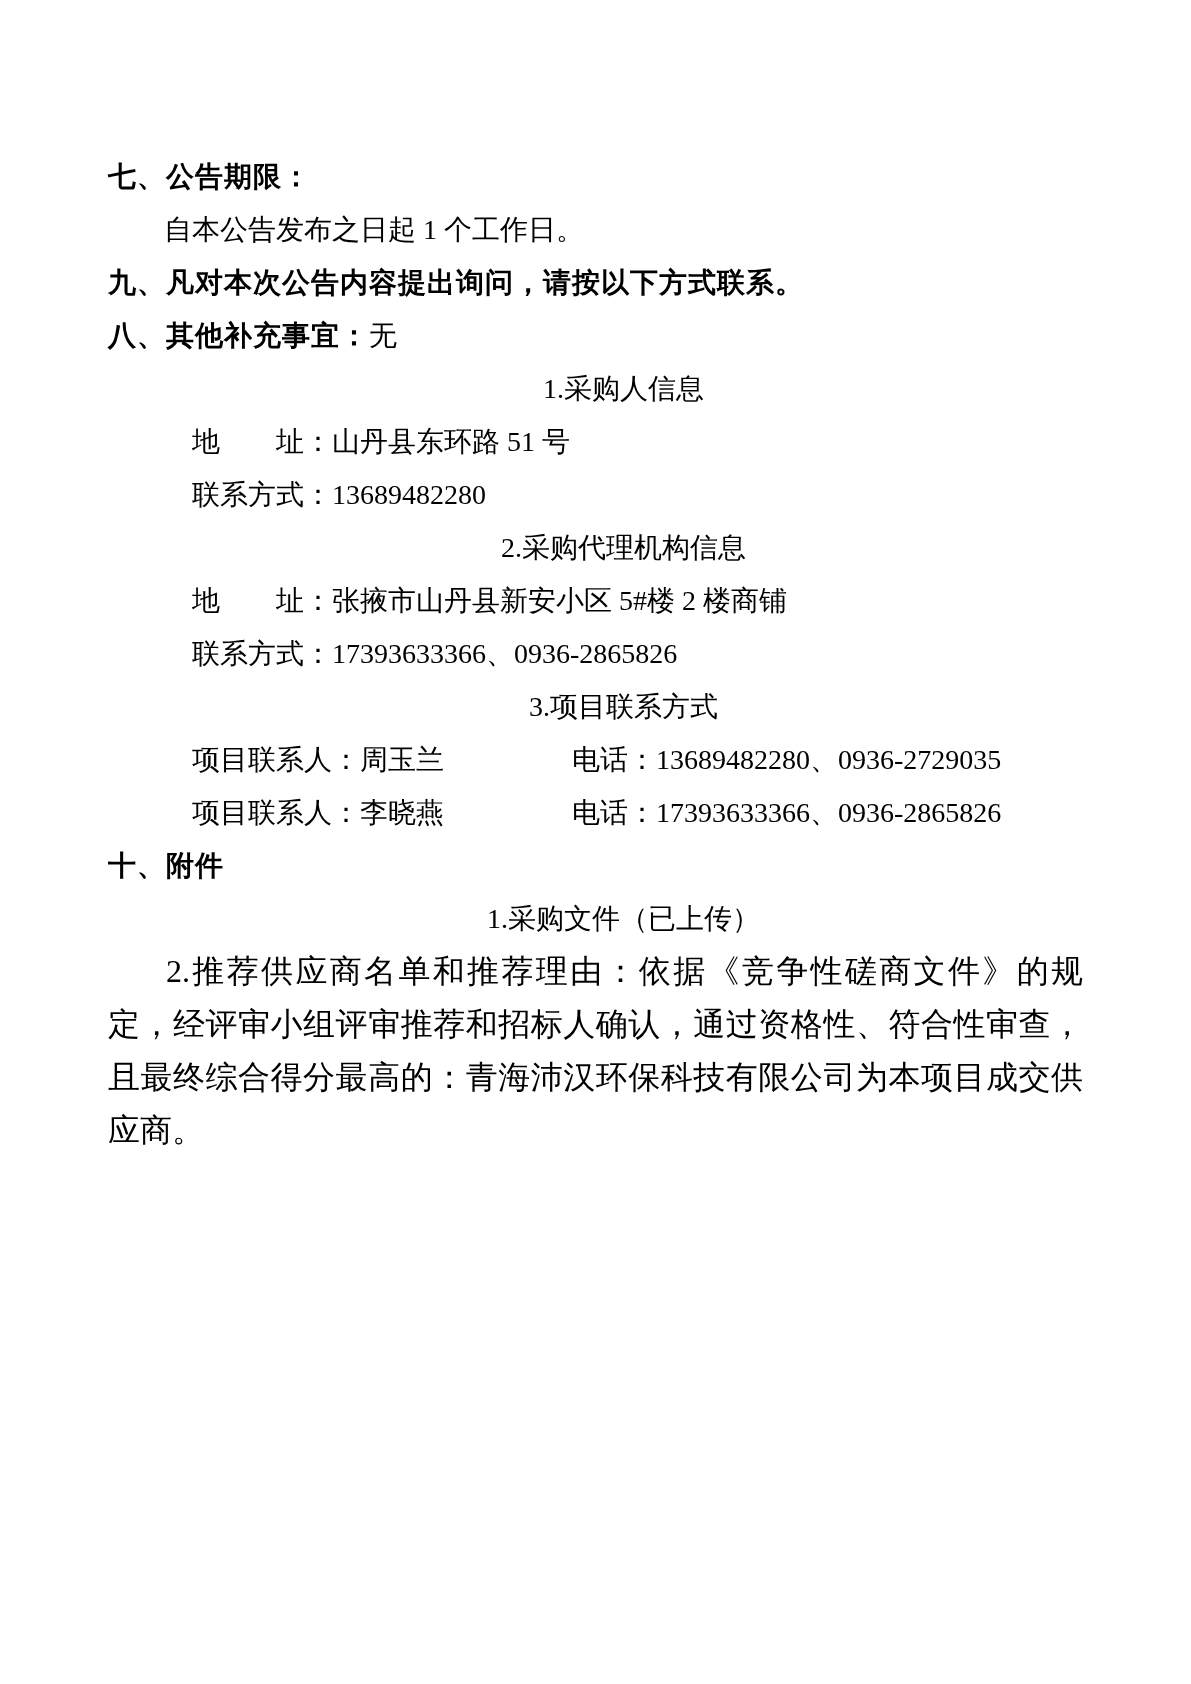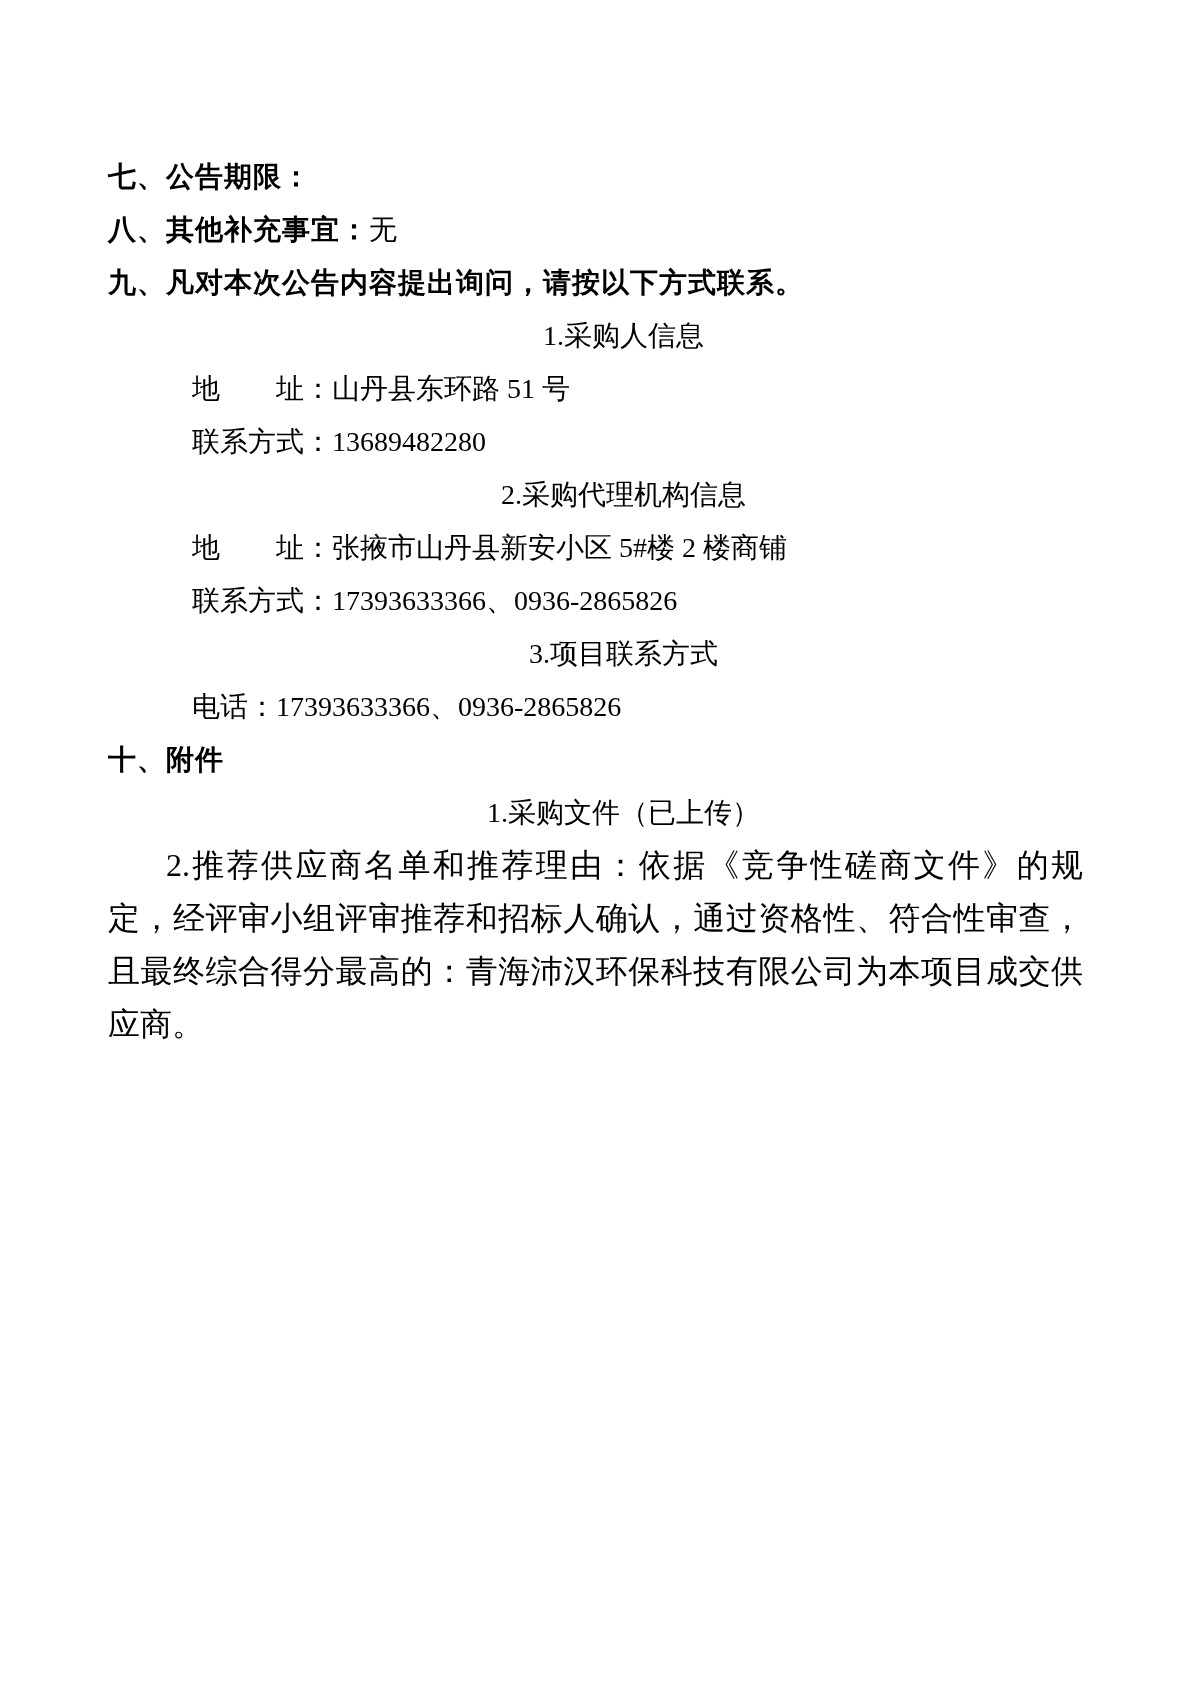--- a/index.html
+++ b/index.html
@@ -44,43 +44,49 @@
     white-space: normal;
   }
 </style>
 </head>
 <body>
 
 <div class="page">
 
   <div class="line heading">七、公告期限：</div>
 
+  <div class="line indent2">自本公告发布之日起 1 个工作日。</div>
+
+  <div class="line heading">九、凡对本次公告内容提出询问，请按以下方式联系。</div>
 
   <div class="line"><span class="heading">八、其他补充事宜：</span><span>无</span></div>
-
-  <div class="line heading">九、凡对本次公告内容提出询问，请按以下方式联系。</div>
 
   <div class="line sub">1.采购人信息</div>
 
 
   <div class="line lbl">地　　址：山丹县东环路 51 号</div>
 
   <div class="line lbl">联系方式：13689482280</div>
 
   <div class="line sub">2.采购代理机构信息</div>
 
 
   <div class="line lbl">地　　址：张掖市山丹县新安小区 5#楼 2 楼商铺</div>
 
   <div class="line lbl">联系方式：17393633366、0936-2865826</div>
 
   <div class="line sub">3.项目联系方式</div>
 
+  <div class="line lbl contact-row">
+    <span class="person">项目联系人：周玉兰</span>
+    <span class="phone">电话：13689482280、0936-2729035</span>
+  </div>
 
   <div class="line lbl contact-row">
+    <span class="person">项目联系人：李晓燕</span>
     <span class="phone">电话：17393633366、0936-2865826</span>
   </div>
 
   <div class="line heading">十、附件</div>
 
   <div class="line sub">1.采购文件（已上传）</div>
 
   <div class="para">2.推荐供应商名单和推荐理由：依据《竞争性磋商文件》的规定，经评审小组评审推荐和招标人确认，通过资格性、符合性审查，且最终综合得分最高的：青海沛汉环保科技有限公司为本项目成交供应商。</div>
 
 </div>

